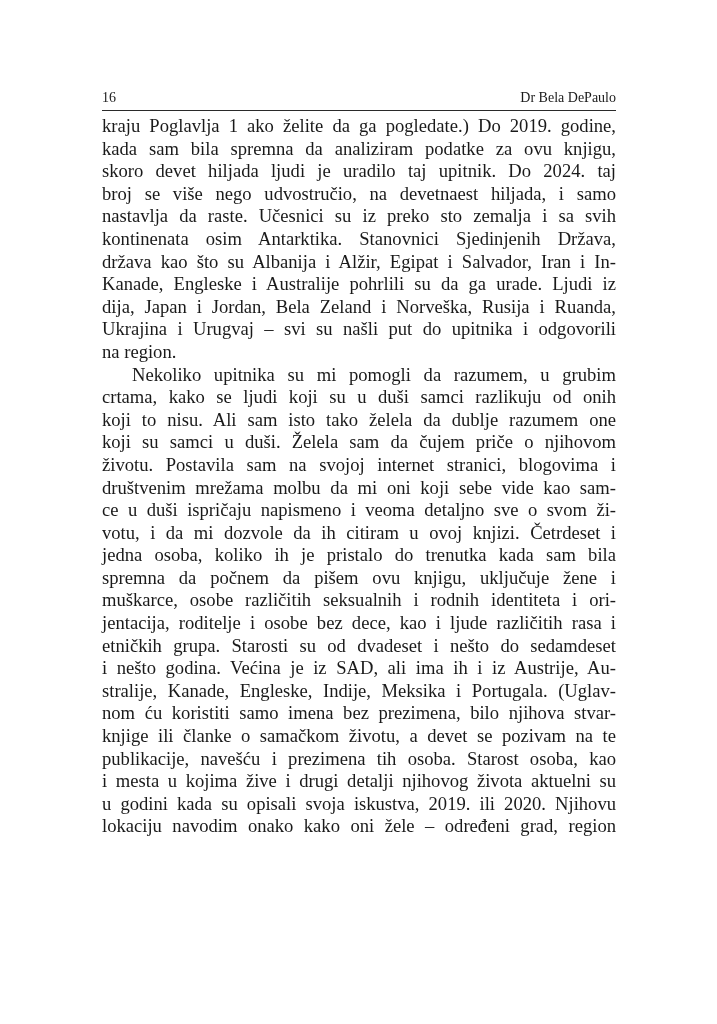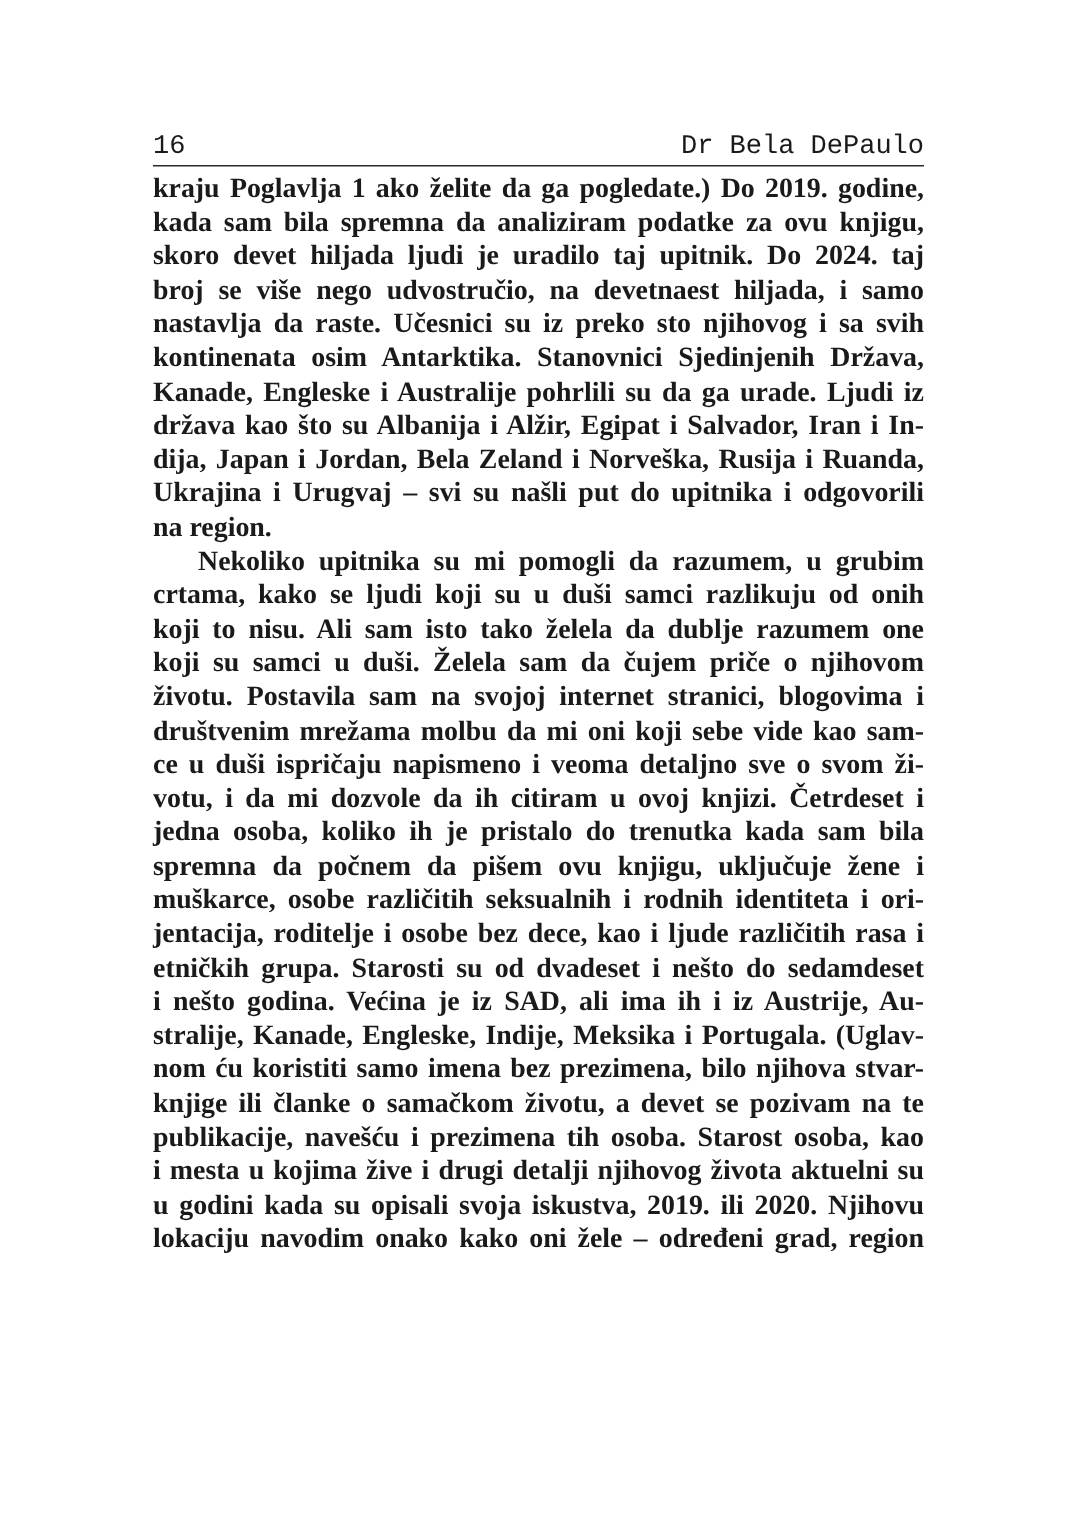--- a/index.html
+++ b/index.html
@@ -18,34 +18,32 @@
     .page {
       position: absolute;
       left: 102px;
       top: 88px;
       width: 514px;
     }
     .running-head {
       display: flex;
       justify-content: space-between;
       align-items: flex-end;
-      font-size: 18px;
+      font-size: 14px;
       line-height: 20px;
       padding-bottom: 2px;
       border-bottom: 1px solid #2a2a2a;
       height: 20px;
-      font-family: Liberation Mono, monospace;
     }
     .body-text {
       margin-top: 4px;
       font-size: 18.6px;
       line-height: 22.6px;
       text-align: justify;
       hyphens: manual;
-      font-weight: bold;
     }
     .line {
       display: block;
       text-align: justify;
       text-align-last: justify;
       white-space: nowrap;
       height: 22.6px;
     }
     .line.last {
       text-align-last: left;
@@ -61,24 +59,24 @@
   <div class="running-head">
     <span>16</span>
     <span>Dr Bela DePaulo</span>
   </div>
   <div class="body-text" id="body-text">
       <div>
         <span class="line">kraju Poglavlja 1 ako želite da ga pogledate.) Do 2019. godine,</span>
         <span class="line">kada sam bila spremna da analiziram podatke za ovu knjigu,</span>
         <span class="line">skoro devet hiljada ljudi je uradilo taj upitnik. Do 2024. taj</span>
         <span class="line">broj se više nego udvostručio, na devetnaest hiljada, i samo</span>
-        <span class="line">nastavlja da raste. Učesnici su iz preko sto njihovog i sa svih</span>
+        <span class="line">nastavlja da raste. Učesnici su iz preko sto zemalja i sa svih</span>
         <span class="line">kontinenata osim Antarktika. Stanovnici Sjedinjenih Država,</span>
+        <span class="line">država kao što su Albanija i Alžir, Egipat i Salvador, Iran i In-</span>
         <span class="line">Kanade, Engleske i Australije pohrlili su da ga urade. Ljudi iz</span>
-        <span class="line">država kao što su Albanija i Alžir, Egipat i Salvador, Iran i In-</span>
         <span class="line">dija, Japan i Jordan, Bela Zeland i Norveška, Rusija i Ruanda,</span>
         <span class="line">Ukrajina i Urugvaj – svi su našli put do upitnika i odgovorili</span>
         <span class="line last">na region.</span>
       </div>
       <div>
         <span class="line indent">Nekoliko upitnika su mi pomogli da razumem, u grubim</span>
         <span class="line">crtama, kako se ljudi koji su u duši samci razlikuju od onih</span>
         <span class="line">koji to nisu. Ali sam isto tako želela da dublje razumem one</span>
         <span class="line">koji su samci u duši. Želela sam da čujem priče o njihovom</span>
         <span class="line">životu. Postavila sam na svojoj internet stranici, blogovima i</span>

